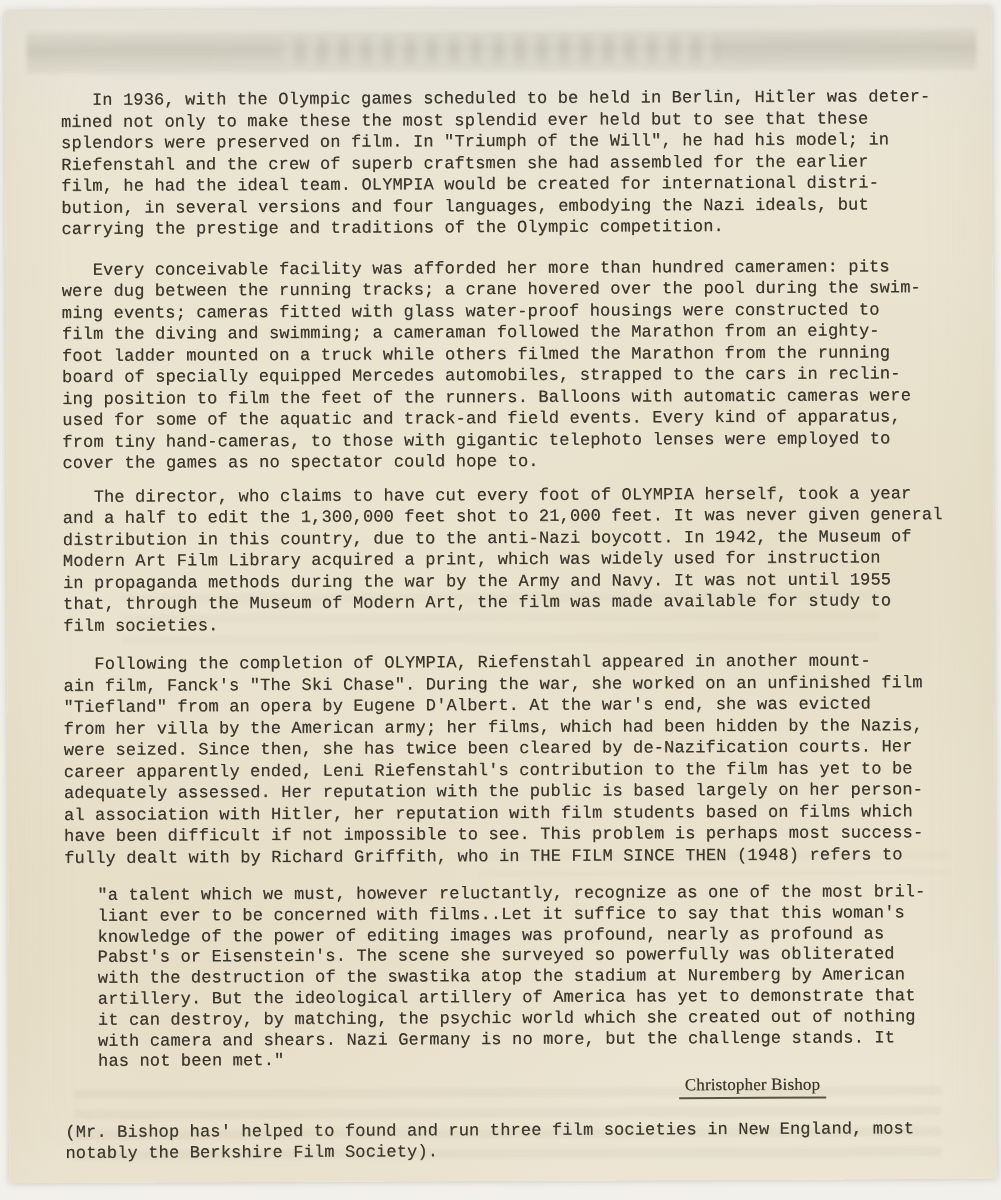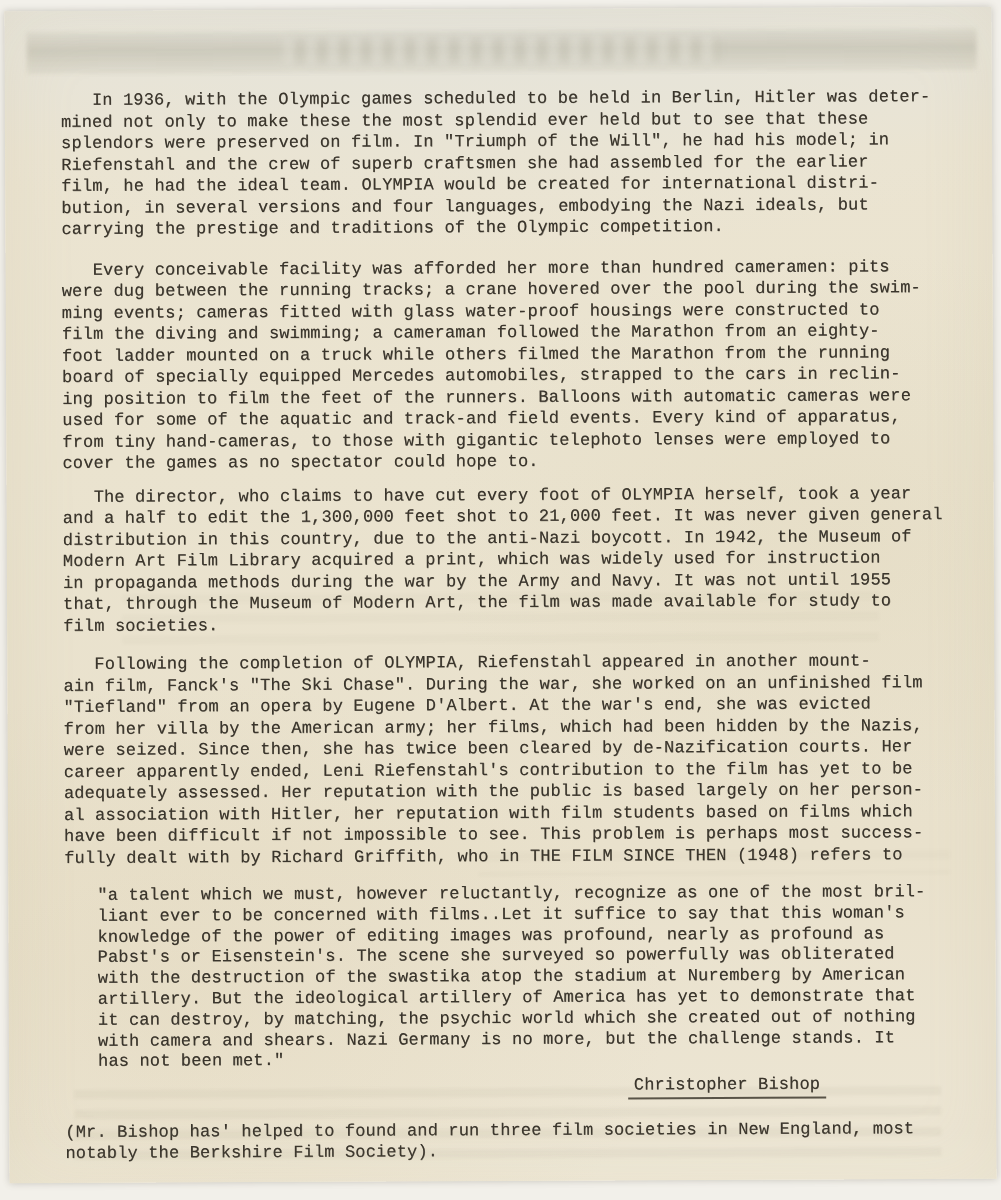--- a/index.html
+++ b/index.html
@@ -98,20 +98,21 @@
   }
   .signature-row {
     text-align: right;
     padding-right: 138px;
     margin-top: -3px;
   }
   .signature {
     display: inline-block;
     border-bottom: 2px solid rgba(62,57,47,0.85);
     padding: 0 6px 1px 6px;
+    font-family: Liberation Serif, serif;
   }
   .footnote { margin-top: 20px; }
 </style>
 </head>
 <body>
 
 <div class="paper">
 
   <div class="ghost-band"></div>
 

